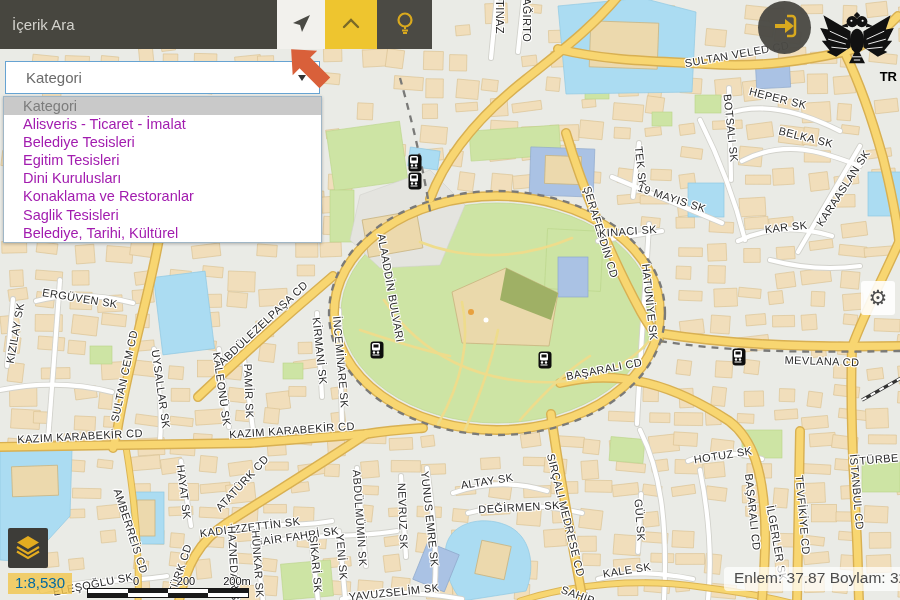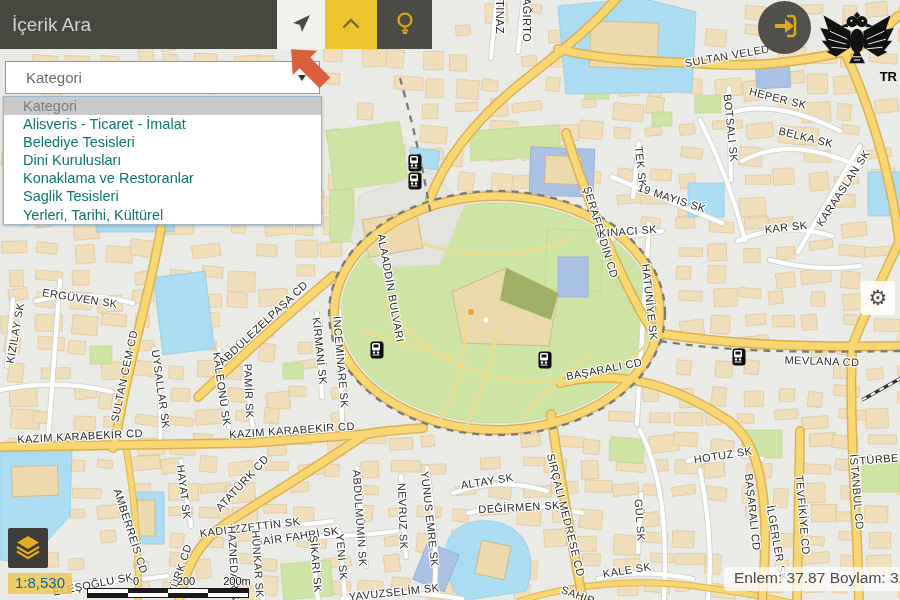--- a/index.html
+++ b/index.html
@@ -6,32 +6,32 @@
   #app{position:relative;width:900px;height:600px;overflow:hidden;font-family:"Liberation Sans",sans-serif;background:#eaebe6;}
   #map{position:absolute;inset:0;}
   #map svg{position:absolute;left:0;top:0;}
   
   .street{position:absolute;font-size:11px;letter-spacing:.4px;color:#2b2b2b;white-space:nowrap;z-index:2;
     text-shadow:1px 0 0 #fff,-1px 0 0 #fff,0 1px 0 #fff,0 -1px 0 #fff,1px 1px 0 #fff,-1px -1px 0 #fff,1px -1px 0 #fff,-1px 1px 0 #fff;}
   .tram{position:absolute;width:13px;height:17px;background:#0d0d0d;border-radius:3px;transform:translate(-50%,-50%);z-index:3;}
   .tram svg{display:block;margin:0 auto;}
   
   #search-row{position:absolute;left:0;top:0;height:49px;z-index:10;display:flex;}
-  #search-input{width:253px;height:49px;background:#47463f;border:0;outline:none;color:#86efac;font-size:19px;padding:0 12px;font-family:"Liberation Sans",sans-serif;}
+  #search-input{width:253px;height:49px;background:#47463f;border:0;outline:none;color:#86efac;font-size:15px;padding:0 12px;font-family:"Liberation Sans",sans-serif;}
   #search-input::placeholder{color:#d3d2cc;opacity:1;}
   .tbtn{height:49px;display:flex;align-items:center;justify-content:center;cursor:pointer;border:0;}
   #locate-btn{width:48px;background:#f2f1ed;}
   #collapse-btn{width:52px;background:#eec52f;}
   #poi-btn{width:55px;background:#4b4a44;}
   
   #category-select{position:absolute;left:5px;top:61px;width:293px;height:31px;background:#fff;border:1px solid #66a3d2;z-index:10;
     font-size:15px;color:#6b6b6b;line-height:31px;padding-left:20px;cursor:pointer;}
   #select-caret{position:absolute;right:13px;top:13px;width:0;height:0;border-left:4.5px solid transparent;border-right:4.5px solid transparent;border-top:6px solid #333;}
   #category-list{position:absolute;left:3px;top:96px;width:317px;background:#fff;border:1px solid #9fb6c6;z-index:10;box-shadow:0 1px 3px rgba(0,0,0,.25);}
-  .opt{height:18.1px;line-height:18.1px;padding-left:19px;font-size:14.5px;color:#0f766e;white-space:nowrap;overflow:hidden;cursor:pointer;}
+  .opt{height:18.1px;line-height:18.1px;padding-left:19px;font-size:14.5px;color:#a21caf;white-space:nowrap;overflow:hidden;cursor:pointer;}
   .opt.sel{background:#c9c9c9;color:#7c7c7c;}
   
   #cursor-arrow{position:absolute;left:282px;top:40px;z-index:20;}
   
   #login-btn{position:absolute;left:758px;top:1px;width:53px;height:53px;border-radius:50%;background:rgba(74,73,68,.96);z-index:10;display:flex;align-items:center;justify-content:center;cursor:pointer;}
   #logo{position:absolute;left:813px;top:12px;width:84px;z-index:10;text-align:right;}
   #logo-tr{font-size:13px;font-weight:bold;color:#000;margin-top:-3px;}
   
   #settings-btn{position:absolute;left:861px;top:281px;width:34px;height:34px;background:rgba(255,255,255,.88);border-radius:3px;z-index:10;
     font-size:21px;color:#4d4d4d;text-align:center;line-height:34px;cursor:pointer;}
@@ -826,24 +826,25 @@
   </div>
 
   <div id="category-select">
     <span>Kategori</span>
     <span id="select-caret"></span>
   </div>
   <div id="category-list">
       <div class="opt sel">Kategori</div>
       <div class="opt">Alisveris - Ticaret - İmalat</div>
       <div class="opt">Belediye Tesisleri</div>
+      <div class="opt">Egitim Tesisleri</div>
       <div class="opt">Dini Kurulusları</div>
       <div class="opt">Konaklama ve Restoranlar</div>
       <div class="opt">Saglik Tesisleri</div>
-      <div class="opt">Yerleri, Tarihi, Kültürel</div>
+      <div class="opt">Belediye, Tarihi, Kültürel</div>
     </div>
 
   <div id="cursor-arrow">
     <svg width="52" height="52" viewBox="0 0 48 48">
       <polygon points="2,24 20,8 20,17 46,17 46,31 20,31 20,40" fill="#d9603a" transform="rotate(45 24 24)"></polygon>
     </svg>
   </div>
 
   <div id="login-btn">
     <span>

